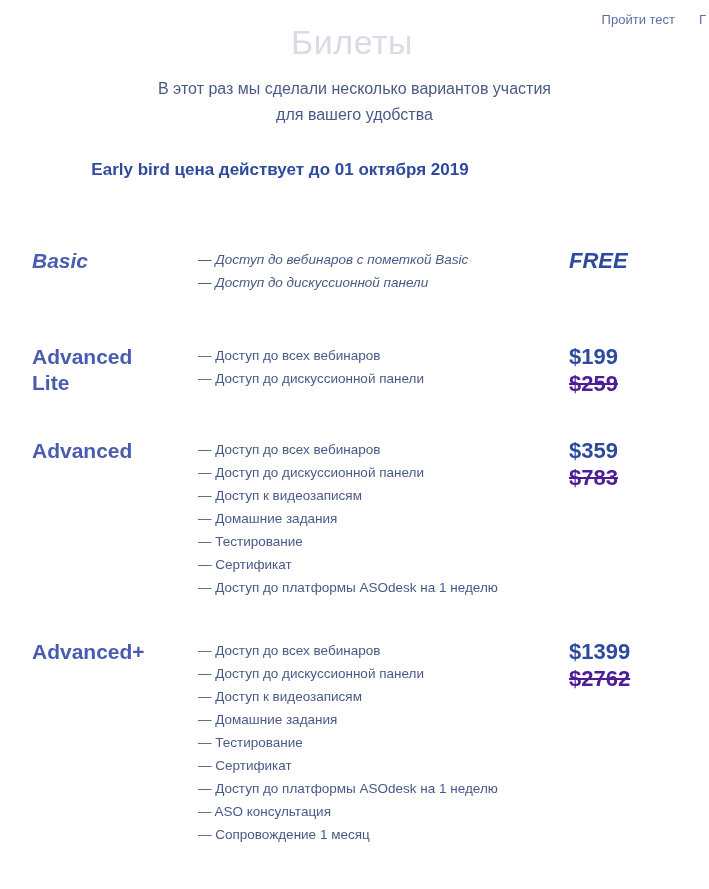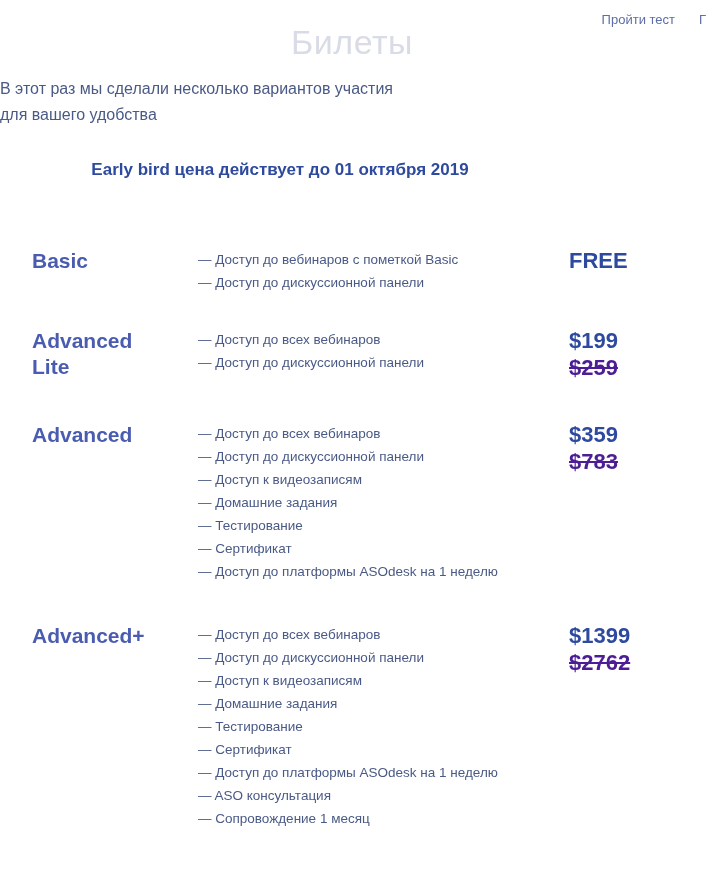--- a/index.html
+++ b/index.html
@@ -55,21 +55,21 @@
     font-weight: 400;
     color: #d9dce6;
     letter-spacing: 0.5px;
   }
 
   .intro {
     position: absolute;
     top: 76px;
     left: 0;
     width: 709px;
-    text-align: left;
+    text-align: center;
     font-size: 16px;
     line-height: 26px;
     color: #4a5a86;
   }
 
   .earlybird {
     position: absolute;
     top: 160px;
     left: 0;
     width: 560px;
@@ -121,21 +121,21 @@
     line-height: 26px;
   }
   .plan-price .old {
     display: block;
     text-decoration: line-through;
     color: #4c1d95;
     font-size: 22px;
     line-height: 28px;
   }
 
-  .plan-basic { margin-bottom: 34px; }
+  .plan-basic { margin-bottom: 50px; font-style: italic; }
   .plan-advlite { margin-bottom: 40px; }
   .plan-adv { margin-bottom: 40px; }
 
   .plan-advplus .plan-name { font-size: 21px; }
 </style>
 </head>
 <body>
 
 <div class="page">
 

